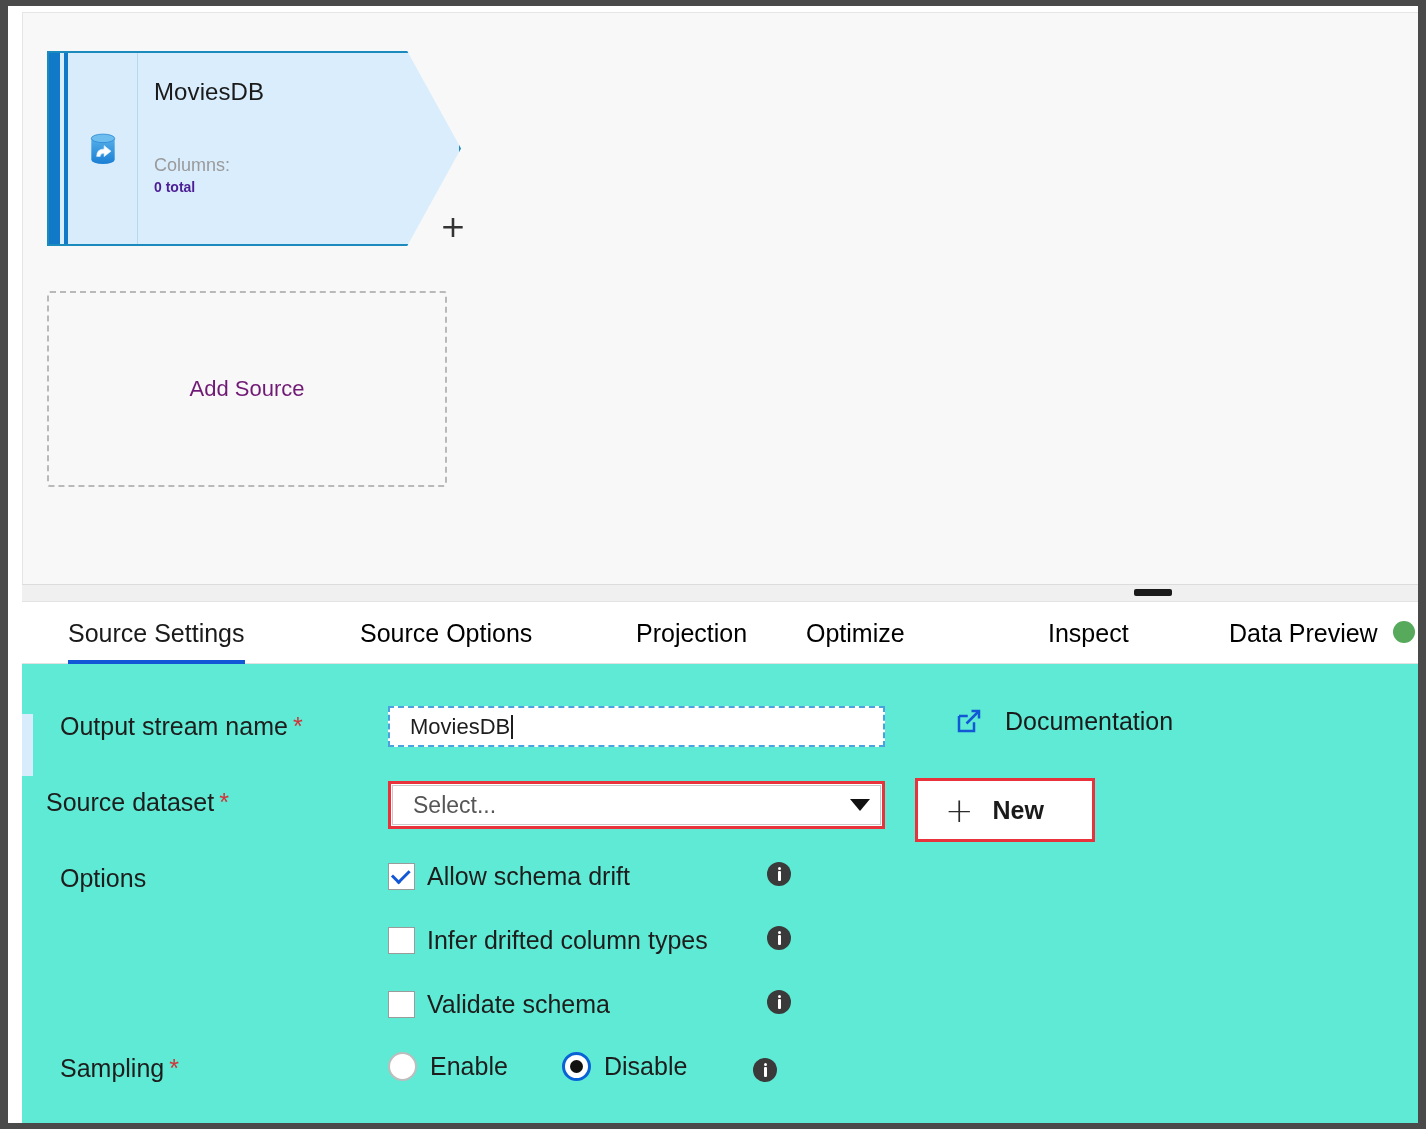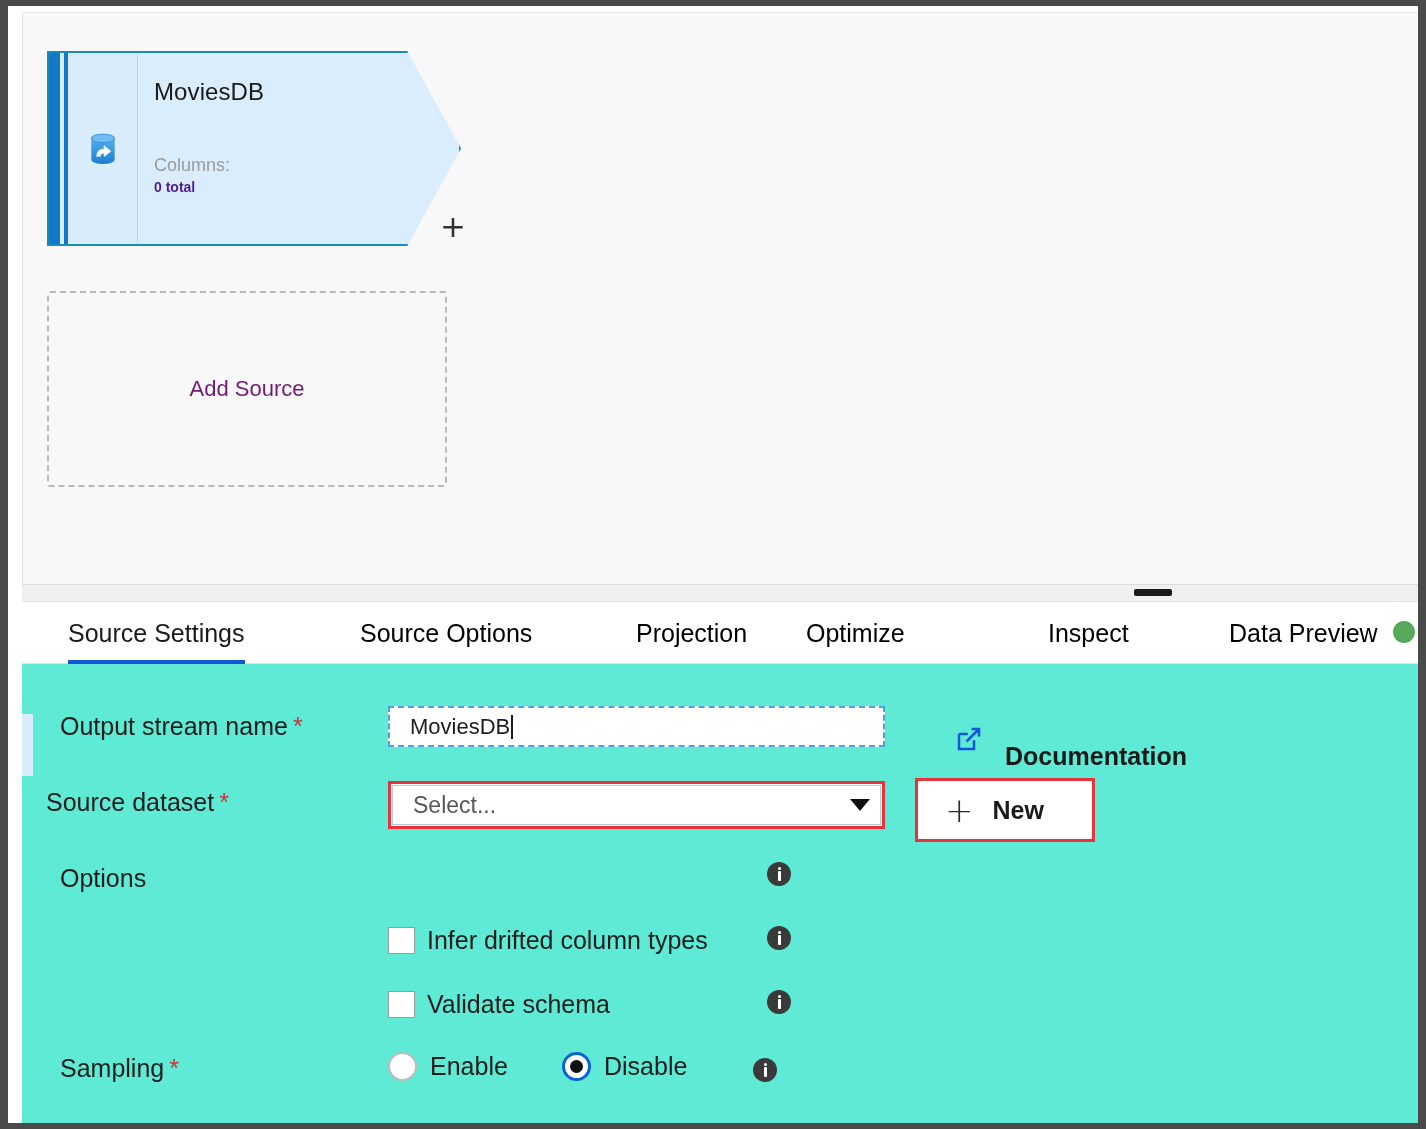--- a/index.html
+++ b/index.html
@@ -184,21 +184,21 @@
   }
 
   
   #documentation {
     position: absolute;
     left: 932px; top: 42px;
     display: flex; align-items: center; gap: 21px;
     cursor: pointer;
   }
   #documentation .dtext {
-    font-size: 25px; font-weight: bold; color: #1a1a1a; margin-top: 36px;
+    font-size: 25px; font-weight: normal; color: #1a1a1a;
   }
 
   
   #dataset-select {
     position: absolute;
     left: 366px; top: 117px;
     width: 497px; height: 48px;
     border: 3px solid #e8323c;
     background: #fff;
     display: flex; align-items: center;
@@ -385,20 +385,24 @@
       </div>
     </div>
 
     <div id="new-button">
       <span class="plus">+</span>
       <span class="ntext">New</span>
     </div>
 
     <div id="options-label" class="flabel">Options</div>
 
+    <div class="opt-row" style="top:198px">
+      <span class="cbox checked"></span>
+      <span class="opt-text">Allow schema drift</span>
+    </div>
     <div class="info" style="left:745px; top:198px;"></div>
 
     <div class="opt-row" style="top:262px">
       <span class="cbox"></span>
       <span class="opt-text">Infer drifted column types</span>
     </div>
     <div class="info" style="left:745px; top:262px;"></div>
 
     <div class="opt-row" style="top:326px">
       <span class="cbox"></span>

